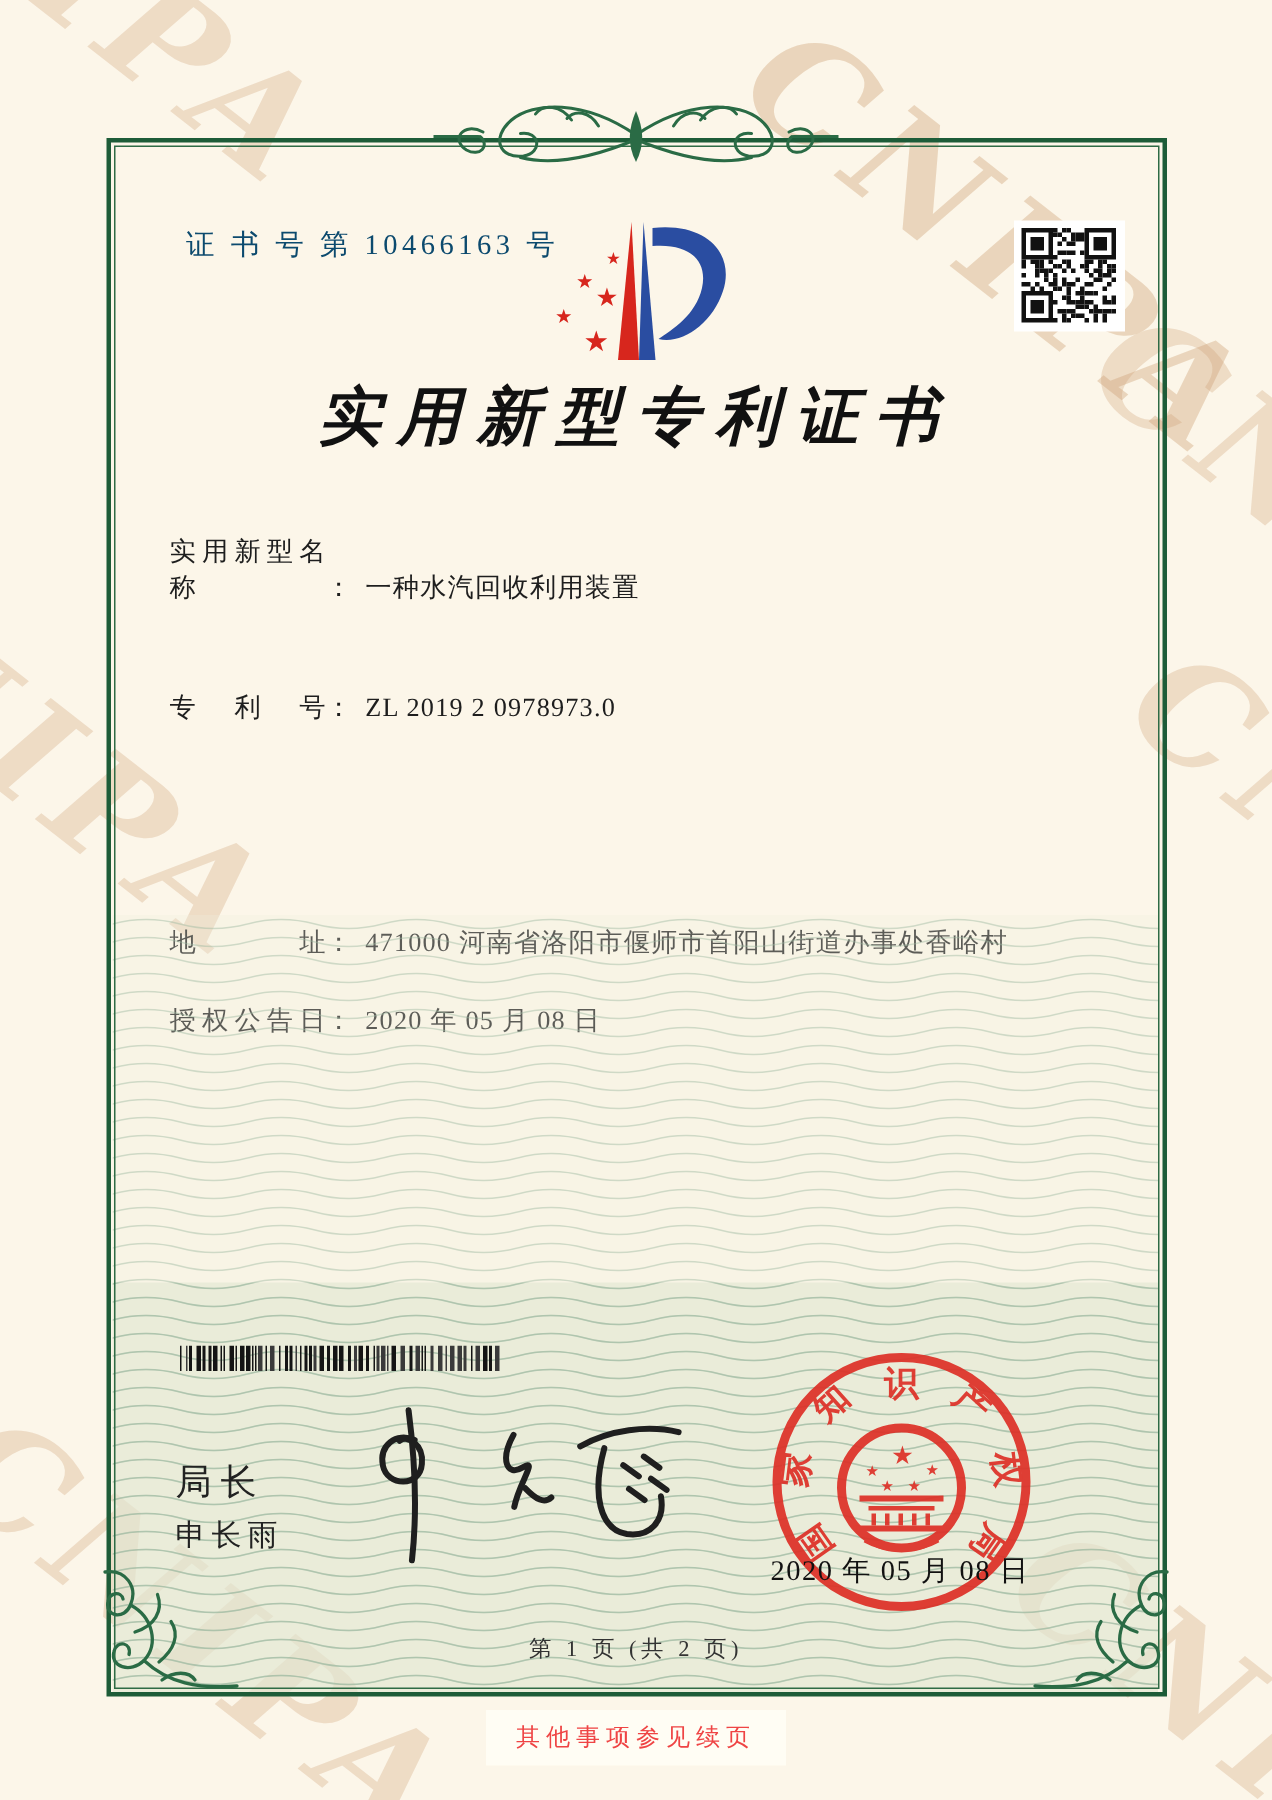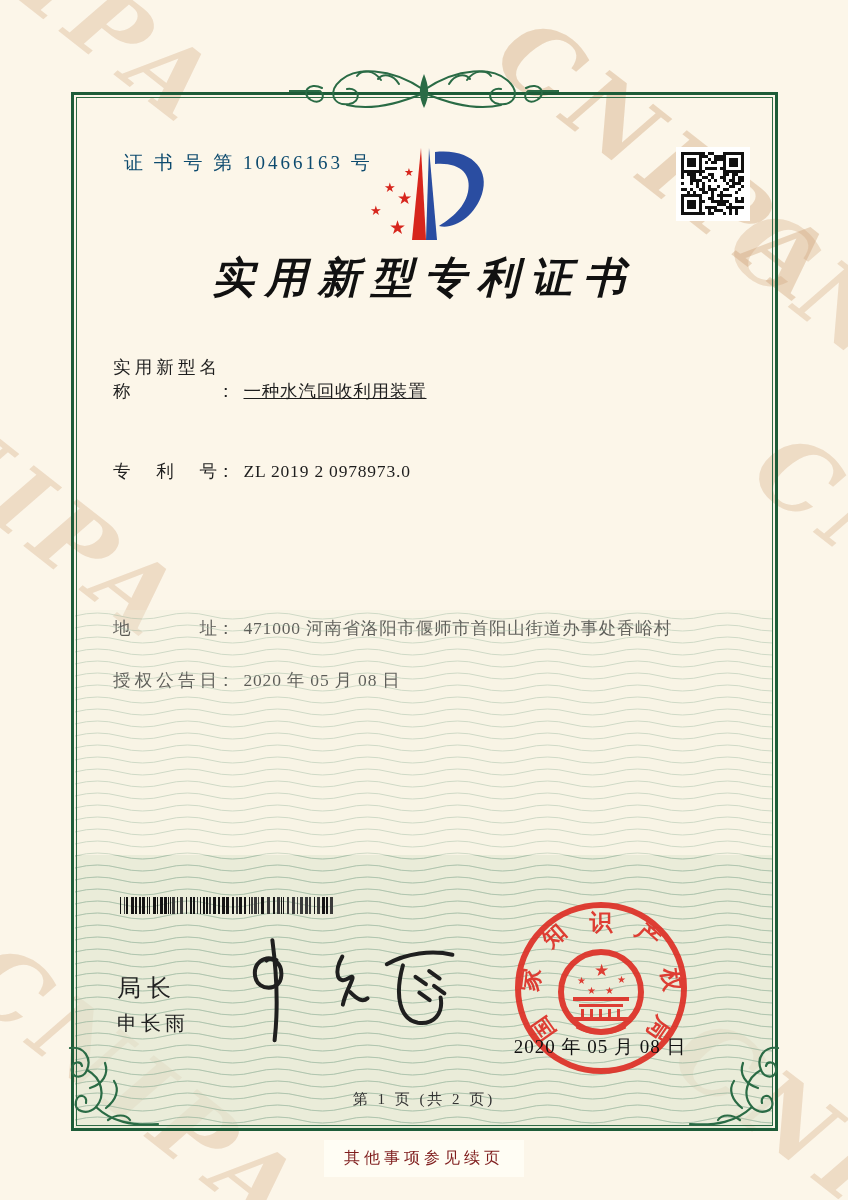--- a/index.html
+++ b/index.html
@@ -43,21 +43,21 @@
   .signature{left:238px;top:928px;z-index:3;}
 
   .seal{left:511px;top:898px;z-index:4;}
   .seal-date{left:500px;top:1034px;width:200px;text-align:center;font-size:19px;
              letter-spacing:1px;color:#111;z-index:5;}
 
   .page-info{left:0;top:1090px;width:848px;text-align:center;font-size:15px;
              letter-spacing:3px;color:#333;}
   .note{left:0;top:1140px;width:848px;text-align:center;z-index:3;}
   .note span{display:inline-block;background:#fffdf4;padding:8px 20px;font-size:16px;
-             letter-spacing:4px;color:#7f1d1d;}
+             letter-spacing:4px;color:#ef4444;}
 
   .qr{position:absolute;left:676px;top:147px;width:74px;height:74px;background:#fff;
       padding:0;z-index:3;}
   .logo{position:absolute;left:342px;top:142px;z-index:3;}
 </style>
 </head>
 <body>
 
 <div class="page">
 
@@ -277,21 +277,21 @@
         <rect x="50" y="8" width="15" height="15" fill="#fff"></rect>
         <rect x="53" y="11" width="9" height="9" fill="#111"></rect>
         <rect x="5" y="47" width="21" height="21" fill="#111"></rect>
         <rect x="8" y="50" width="15" height="15" fill="#fff"></rect>
         <rect x="11" y="53" width="9" height="9" fill="#111"></rect>
       </svg>
   </div>
 
   <div class="content doc-title">实用新型专利证书</div>
 
-  <div class="row" style="top:355px;text-decoration:underline;">
+  <div class="row" style="top:355px;">
     <span class="flabel">实用新型名称</span><span class="fcolon">：</span><span class="fvalue">一种水汽回收利用装置</span>
   </div>
   <div class="row" style="top:459px;">
     <span class="flabel">专利号</span><span class="fcolon">：</span><span class="fvalue">ZL 2019 2 0978973.0</span>
   </div>
   <div class="row" style="top:616px;">
     <span class="flabel">地址</span><span class="fcolon">：</span><span class="fvalue">471000 河南省洛阳市偃师市首阳山街道办事处香峪村</span>
   </div>
   <div class="row" style="top:668px;">
     <span class="flabel">授权公告日</span><span class="fcolon">：</span><span class="fvalue">2020 年 05 月 08 日</span>

